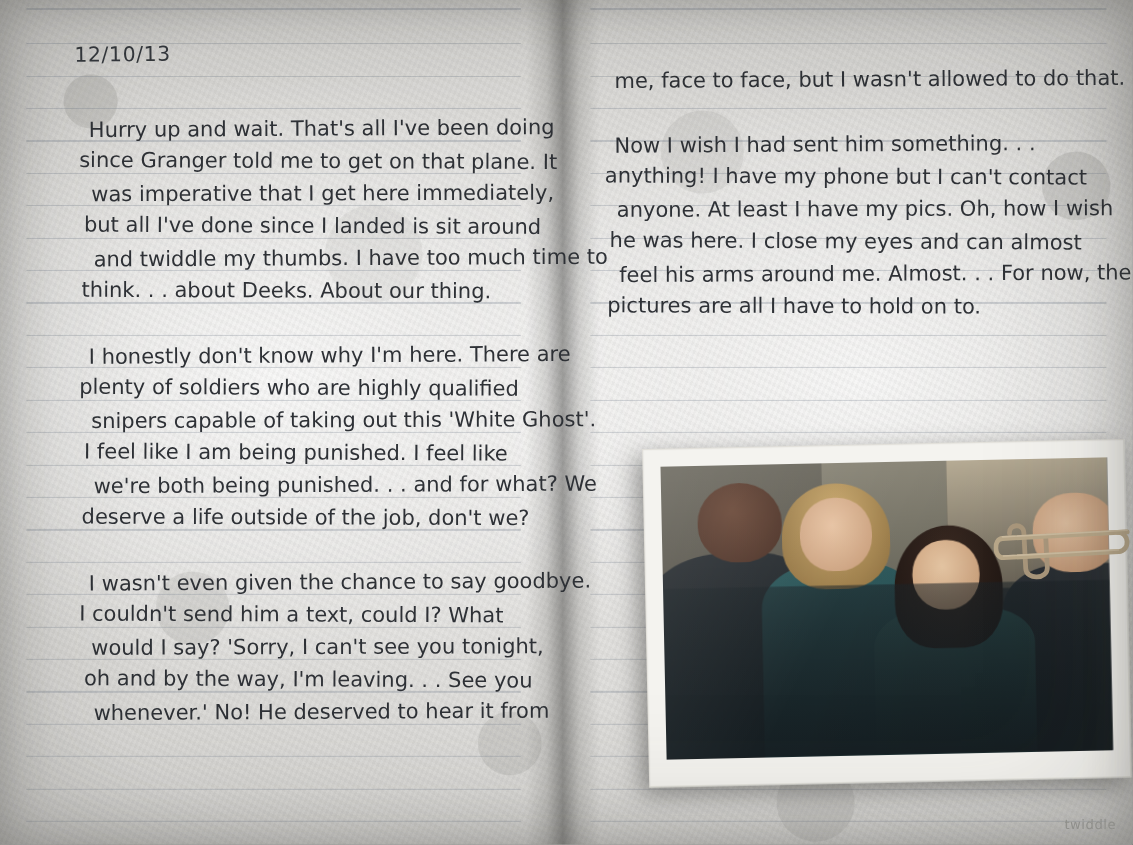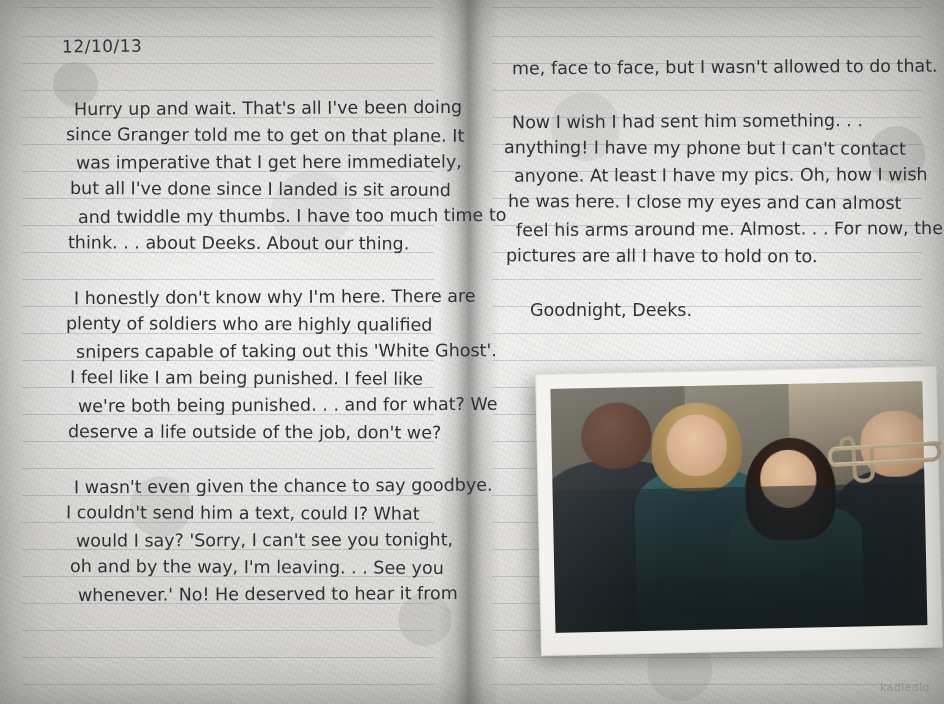--- a/index.html
+++ b/index.html
@@ -266,21 +266,20 @@
 
     <p class="para">
       <span class="ln">Now I wish I had sent him something. . .</span>
       <span class="ln">anything!  I have my phone but I can't contact</span>
       <span class="ln">anyone. At least I have my pics. Oh, how I wish</span>
       <span class="ln">he was here. I close my eyes and can almost</span>
       <span class="ln">feel his arms around me. Almost. . . For now, the</span>
       <span class="ln">pictures are all I have to hold on to.</span>
     </p>
 
-    <p class="para signoff">Goodnight, Deeks.</p>
   </div>
 
   <div class="photo-wrap">
     <div class="photo-frame">
       <div class="photo">
         <div class="ph-bg"></div>
         <div class="ph-wallL"></div>
         <div class="ph-wallC"></div>
         <div class="ph-wallR"></div>
 
@@ -315,14 +314,14 @@
       </g>
       <g fill="none" stroke="#cbbb9f" stroke-width="1.4" stroke-linecap="round">
         <path d="M8 12.6 L 112 12.6"></path>
         <path d="M8 28.6 L 104 28.6"></path>
       </g>
     </svg>
   </div>
 
   <div class="vignette"></div>
 
-  <div class="watermark">kadiedid</div>
+  <div class="watermark">twiddle</div>
 </div>
 
 </body></html>

